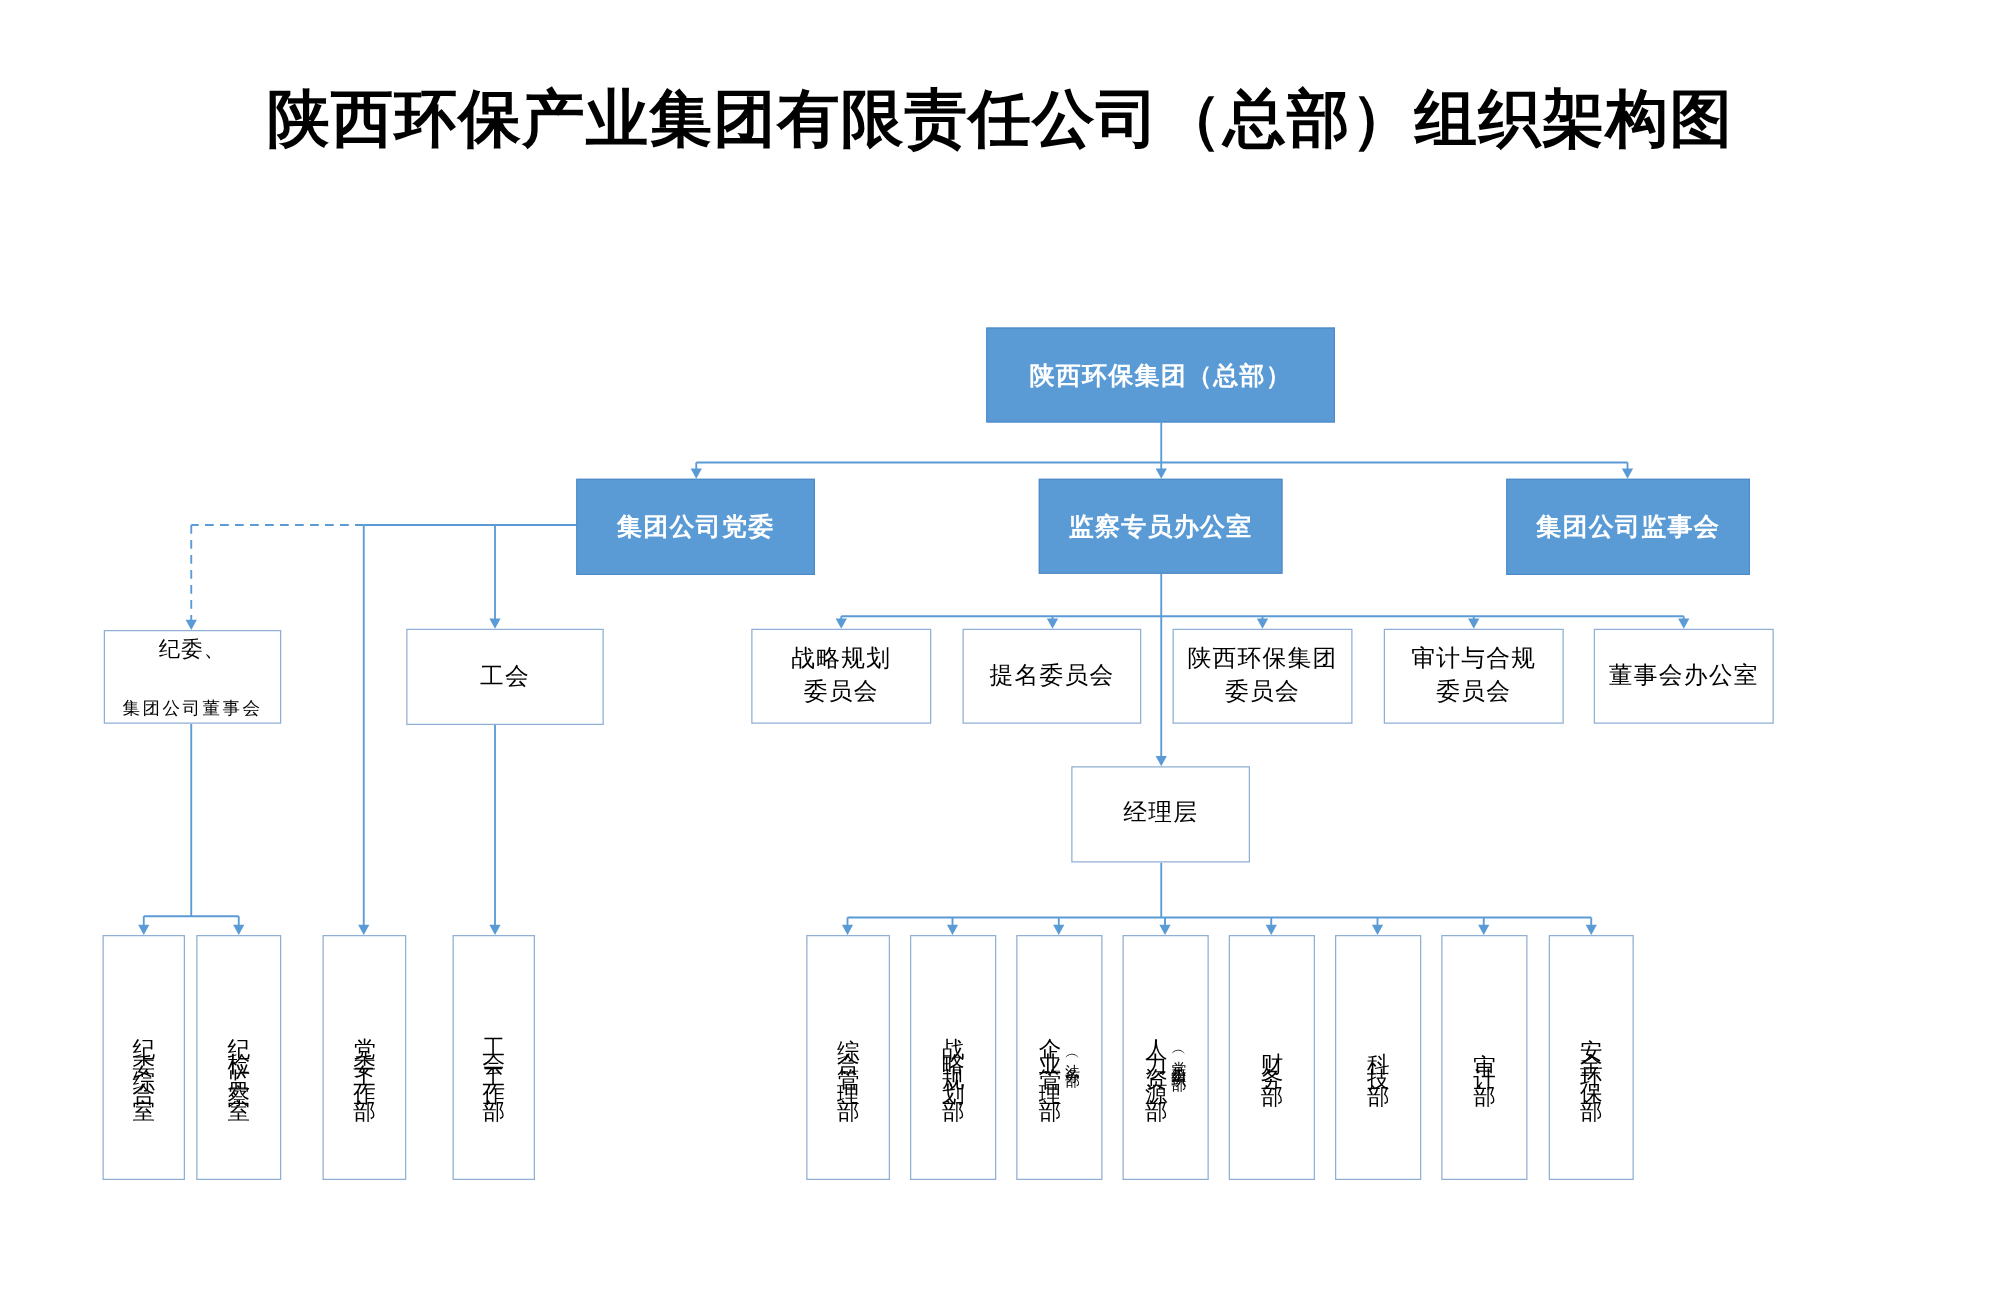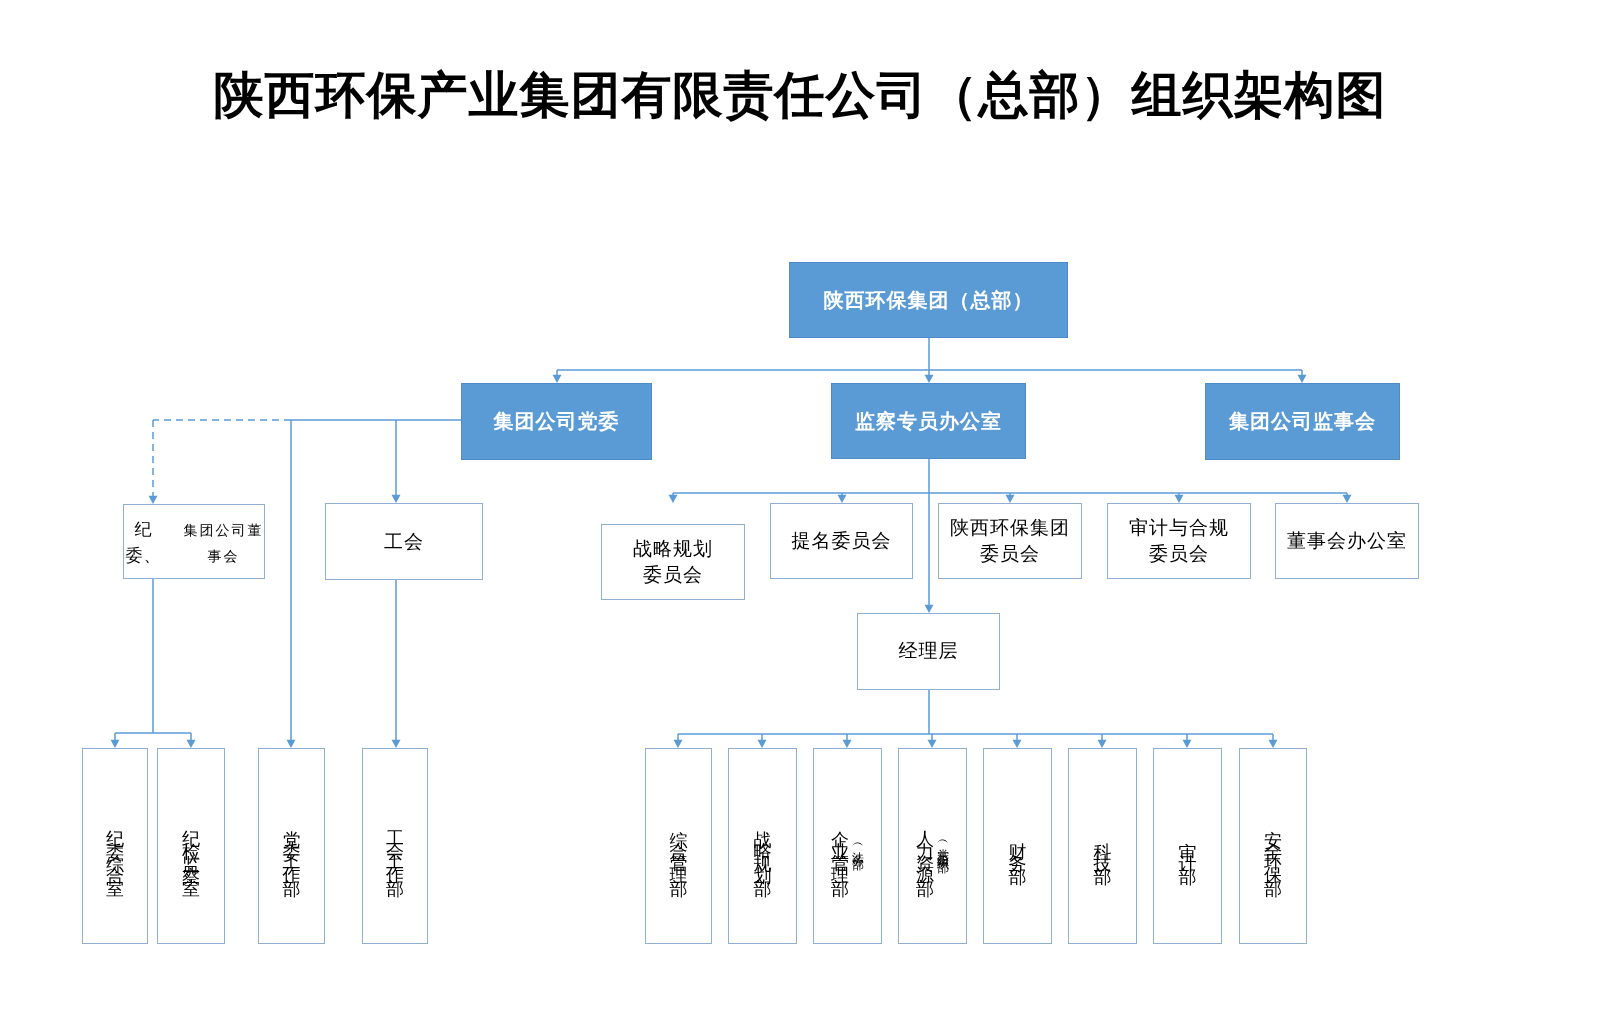--- a/index.html
+++ b/index.html
@@ -30,21 +30,21 @@
   }
   .blue{
     background:var(--accent);border:1px solid var(--accent-border);
     color:#fff;font-weight:bold;font-size:20px;letter-spacing:1px;
   }
   .white{
     border:1px solid var(--box-border);color:#000;
     font-size:19px;line-height:26px;letter-spacing:1px;
   }
   .mgmt{align-items:flex-start;padding-top:24px;}
-  .two-line{flex-direction:row;gap:20px;padding-top:2px;margin-left:40px;}
+  .two-line{flex-direction:column;gap:20px;padding-top:2px;}
   .two-line .l1{font-size:17px;letter-spacing:1px;}
   .two-line .l2{font-size:14px;letter-spacing:2px;}
   .vbox{flex-direction:row;gap:3px;}
   .vlabel{
     writing-mode:vertical-rl;text-orientation:upright;
     font-size:18px;letter-spacing:12px;line-height:1;
   }
   .vsub{
     writing-mode:vertical-rl;text-orientation:mixed;
     font-size:12px;letter-spacing:3px;line-height:1;
@@ -122,21 +122,21 @@
 <div class="box blue" style="left:461px;top:383px;width:191px;height:77px"><span>集团公司党委</span></div>
 <div class="box blue" style="left:831px;top:383px;width:195px;height:76px"><span>监察专员办公室</span></div>
 <div class="box blue" style="left:1205px;top:383px;width:195px;height:77px"><span>集团公司监事会</span></div>
 
 <div class="box white two-line" style="left:83px;top:504px;width:142px;height:75px">
   <span class="l1">纪委、</span>
   <span class="l2">集团公司董事会</span>
 </div>
 <div class="box white" style="left:325px;top:503px;width:158px;height:77px"><span>工会</span></div>
 
-<div class="box white" style="left:601px;top:524px;width:144px;height:76px"><span>战略规划
+<div class="box white" style="left:601px;top:503px;width:144px;height:76px"><span>战略规划
 委员会</span></div>
 <div class="box white" style="left:770px;top:503px;width:143px;height:76px"><span>提名委员会</span></div>
 <div class="box white" style="left:938px;top:503px;width:144px;height:76px"><span>陕西环保集团
 委员会</span></div>
 <div class="box white" style="left:1107px;top:503px;width:144px;height:76px"><span>审计与合规
 委员会</span></div>
 <div class="box white" style="left:1275px;top:503px;width:144px;height:76px"><span>董事会办公室</span></div>
 
 <div class="box white mgmt" style="left:857px;top:613px;width:143px;height:77px"><span>经理层</span></div>
 

